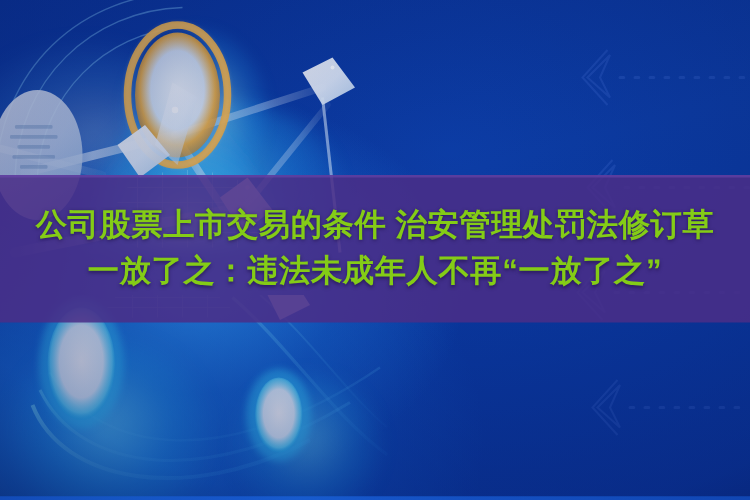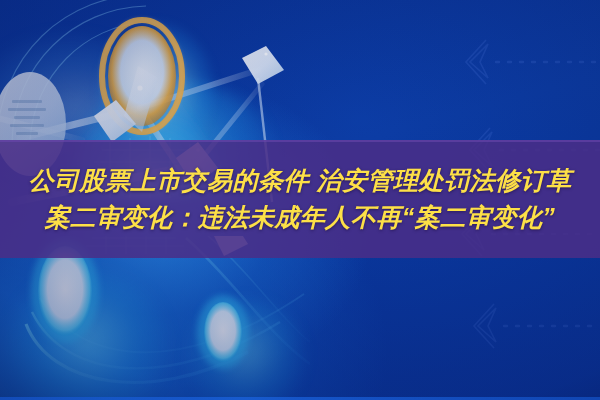--- a/index.html
+++ b/index.html
@@ -117,29 +117,28 @@
     position: absolute;
     left: 0;
     top: 140px;
     width: 600px;
     height: 118px;
     display: flex;
     flex-direction: column;
     align-items: center;
     justify-content: center;
     gap: 2px;
-    color: #fde047;
+    color: #84cc16;
     font-size: 25px;
     font-weight: bold;
     line-height: 1.42;
     letter-spacing: 0.5px;
     text-align: left;
     text-shadow: 0 1px 3px rgba(20,8,50,0.55);
     white-space: nowrap;
-    font-style: italic;
   }
   .title-line { display: block; }
 
   
   .bottom-rim {
     position: absolute;
     left: 0; bottom: 0;
     width: 600px; height: 3px;
     background: linear-gradient(90deg, #1452c8 0%, #1a62dd 40%, #1350c4 100%);
     opacity: 0.75;
@@ -315,17 +314,17 @@
     </g>
   </svg>
 
   <div class="bg-vignette"></div>
 
   <div class="title-band"></div>
   <div class="title-band-top-edge"></div>
 
   <div class="title-text">
     <span class="title-line">公司股票上市交易的条件 治安管理处罚法修订草</span>
-    <span class="title-line">案二审变化：违法未成年人不再“案二审变化”</span>
+    <span class="title-line">一放了之：违法未成年人不再“一放了之”</span>
   </div>
 
   <div class="bottom-rim"></div>
 </div>
 
 </body></html>

